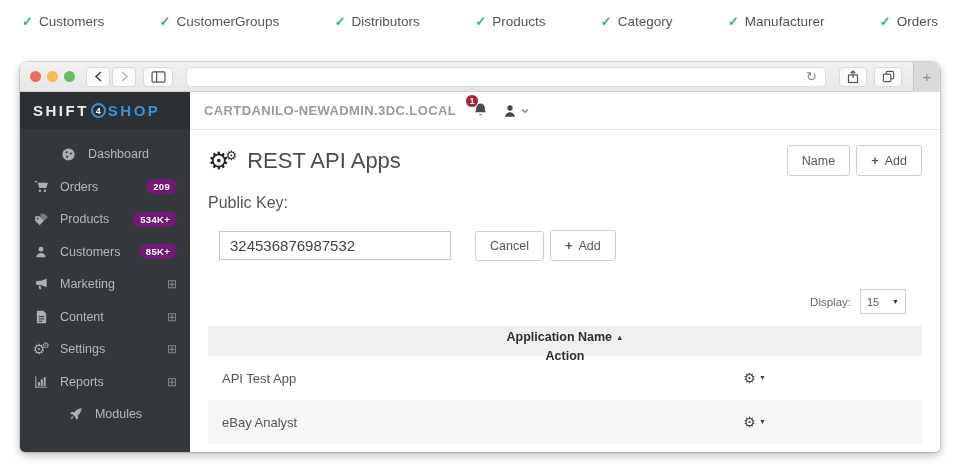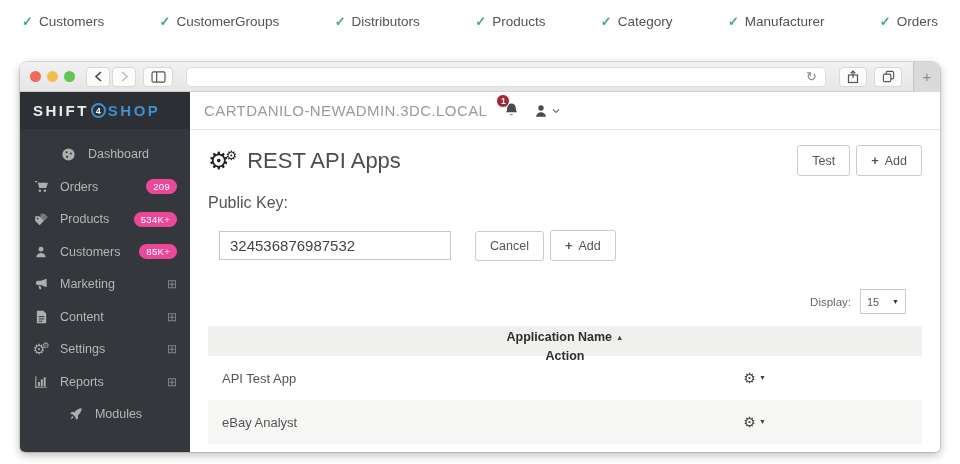--- a/index.html
+++ b/index.html
@@ -39,31 +39,31 @@
           font-weight:bold; font-size:15px; letter-spacing:2.5px; color:#ececec; }
   .logo-num { width:15px; height:15px; border:2px solid #3f8fd2; border-radius:50%; margin:0 2px;
               display:inline-flex; align-items:center; justify-content:center;
               font-size:9px; letter-spacing:0; color:#fff; }
   .logo-shop { color:#3f8fd2; }
   .menu { padding-top:9px; }
   .menu-item { height:32.5px; display:flex; align-items:center; gap:11px; padding:0 13px;
                font-size:12.5px; color:#b3b8b3; cursor:default;justify-content:center; }
   .menu-icon { width:16px; display:flex; justify-content:center; color:#aab0ab; }
   .menu-icon svg { fill:currentColor; }
-  .badge { margin-left:auto; background:#ec4899; color:#fff; font-size:9.5px; font-weight:normal;
+  .badge { margin-left:auto; background:#701a75; color:#fff; font-size:9.5px; font-weight:bold;
            padding:2px 7px; border-radius:9px; letter-spacing:.3px; }
   .expand { margin-left:auto; color:#84898c; font-size:12px; line-height:1; }
   .gear-glyph { font-size:14px; line-height:1; }
   .gear-glyph-sm { font-size:8px; line-height:1; margin-left:-3px; vertical-align:top; }
 
   
   .main { flex:1; min-width:0; display:flex; flex-direction:column; background:#fff; }
   .main-topbar { height:38px; flex-shrink:0; border-bottom:1px solid #e4e4e4;
                  display:flex; align-items:center; padding:0 14px; }
-  .breadcrumb { font-size:15px; font-weight:normal; letter-spacing:.4px; color:#9a9a9a; }
+  .breadcrumb { font-size:13px; font-weight:bold; letter-spacing:.4px; color:#9a9a9a; }
   .search-box { margin-left:auto; width:172px; height:25px; border:1px solid #c9c9c9; border-radius:2px;
                 display:flex; align-items:center; padding:0 8px; }
   .search-box input { flex:1; border:0; outline:0; font-size:11px; color:#777; min-width:0; }
   .search-box input::placeholder { color:#8d8d8d; }
   .bell-wrap { position:relative; margin-left:16px; display:flex; }
   .notif-badge { position:absolute; top:-8px; left:-7px; width:14px; height:14px; background:#a32638;
                  border:1px solid #fff; border-radius:50%; color:#fff; font-size:8.5px; font-weight:bold;
                  display:flex; align-items:center; justify-content:center; }
   .user-wrap { margin-left:13px; display:flex; align-items:center; gap:3px; color:#4a4a4a; }
 
@@ -324,21 +324,21 @@
         </div>
       </div>
 
       <div class="content">
 
         <div class="page-header">
           <span class="title-icon"><span class="big">⚙</span><span class="small">⚙</span></span>
           <span class="page-title">REST API Apps</span>
           <div class="header-buttons">
             <button class="btn">
-                <span>Test</span>
+                <span>Name</span>
               </button>
             <button class="btn">
                 <span class="plus">+</span>
                 <span>Add</span>
               </button>
           </div>
         </div>
 
         <div class="field-label">Public Key:</div>
         <div class="form-row">

